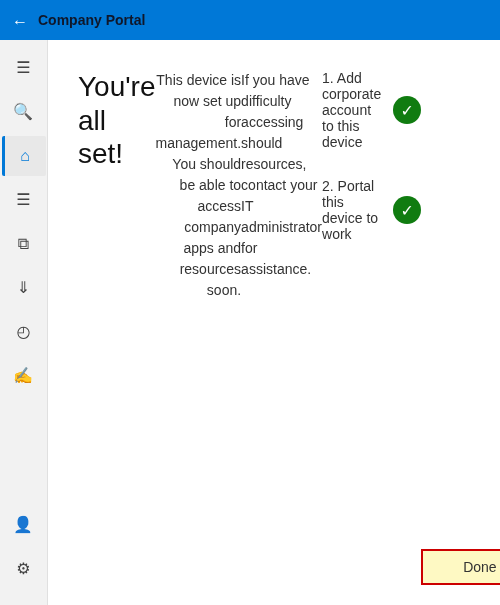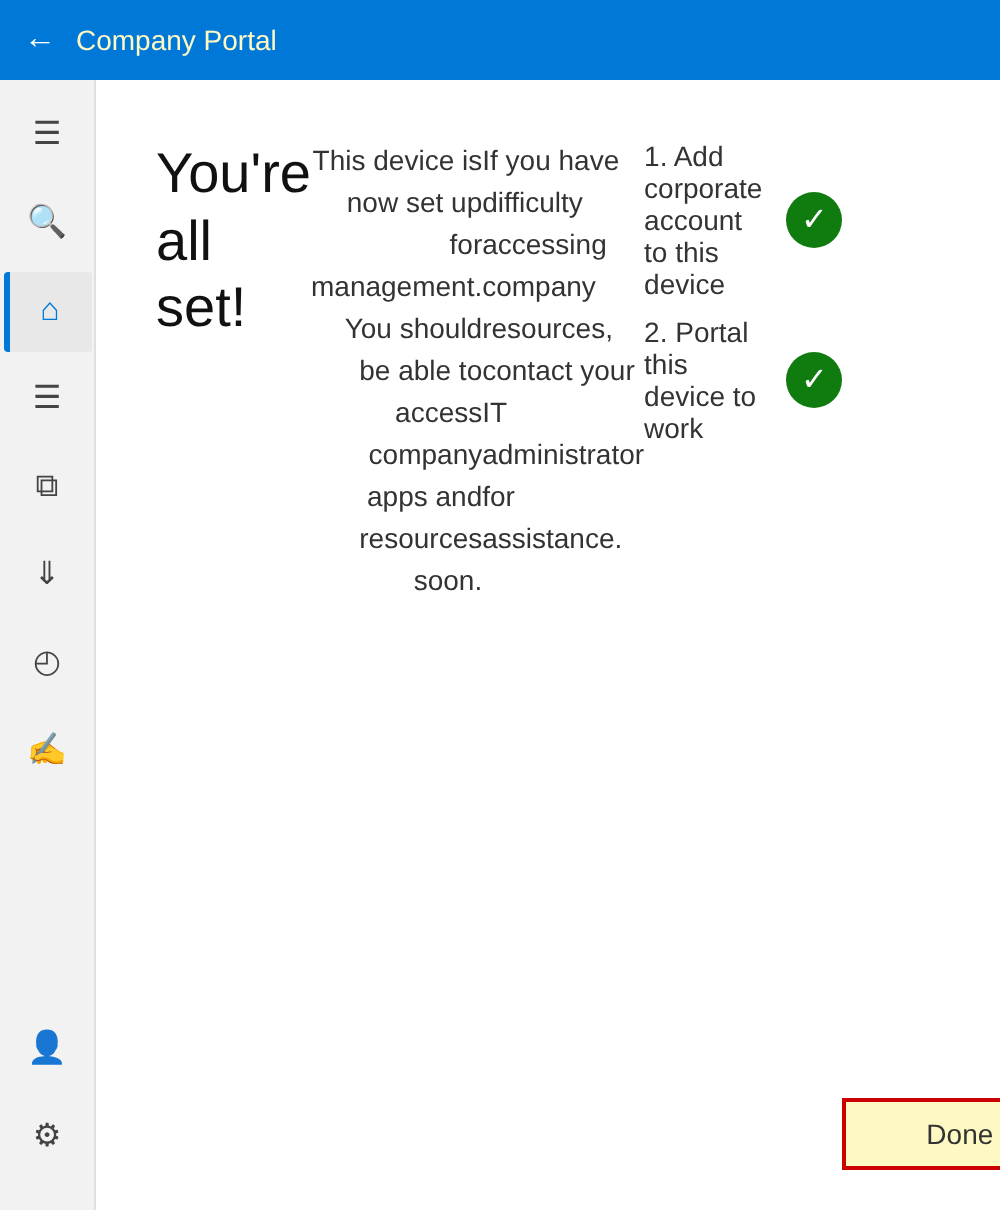--- a/index.html
+++ b/index.html
@@ -29,23 +29,23 @@
       flex-shrink: 0;
     }
 
     .title-bar-back {
       color: white;
       font-size: 16px;
       cursor: pointer;
     }
 
     .title-bar-text {
-      color: #fef9c3;
-      font-size: 14px;
-      font-weight: 400;
+      color: #0f172a;
+      font-size: 14px;
+      font-weight: 700;
     }
 
     
     .app-body {
       display: flex;
       flex: 1;
       overflow: hidden;
     }
 
     
@@ -128,21 +128,21 @@
     .description-second {
       font-size: 14px;
       color: #333;
       line-height: 1.5;
       margin-bottom: 24px;
     }
 
     .steps-list {
       display: flex;
       flex-direction: column;
-      gap: 8px;
+      gap: 28px;
       margin-bottom: auto;
     }
 
     .step-item {
       display: flex;
       align-items: center;
       gap: 12px;
     }
 
     .step-text {
@@ -235,21 +235,21 @@
       <div class="sidebar-item">
         <span class="sidebar-icon">⚙</span>
       </div>
     </div>
   </nav>
 
   <main class="content">
     <h1 class="page-title">You're all set!</h1>
 
     <p class="description">This device is now set up for management.  You should be able to access company apps and resources soon.</p>
-    <p class="description-second">If you have difficulty accessing company resources, contact your IT administrator for assistance.</p>
+    <p class="description-second">If you have difficulty accessing should resources, contact your IT administrator for assistance.</p>
 
     <div class="steps-list">
 
       <div class="step-item">
         <span class="step-text">1. <span>Add corporate account to this device</span></span>
         <div class="check-icon">✓</div>
       </div>
 
       <div class="step-item">
         <span class="step-text">2. <span>Portal this device to work</span></span>

